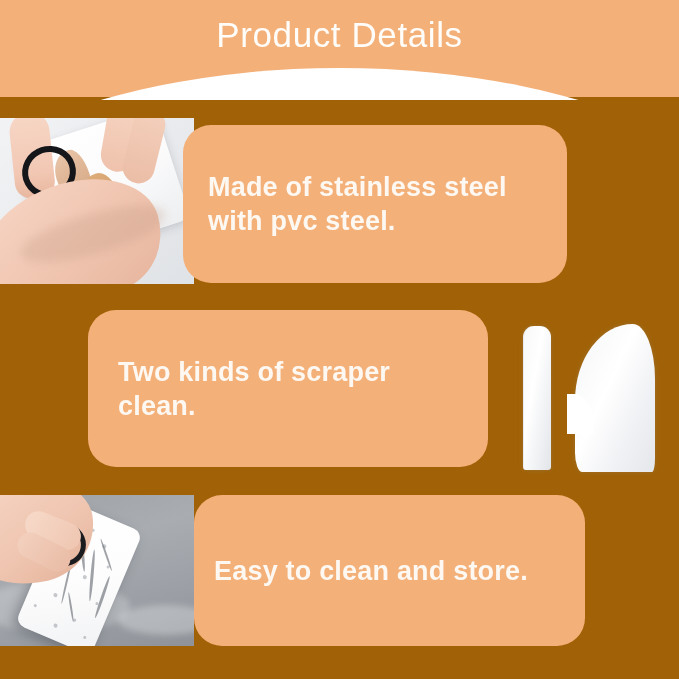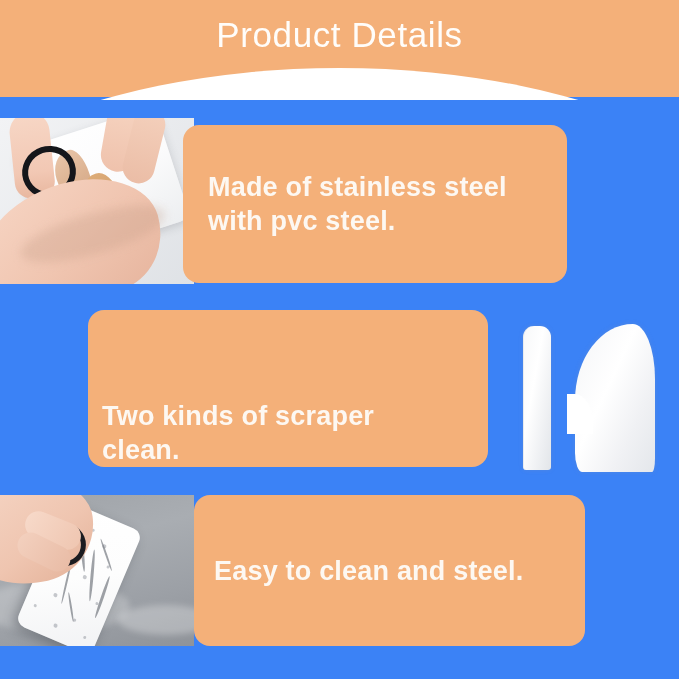--- a/index.html
+++ b/index.html
@@ -13,21 +13,21 @@
     background: #ffffff;
     font-family: "Liberation Sans", "DejaVu Sans", sans-serif;
     overflow: hidden;
     position: relative;
   }
 
   #page {
     position: relative;
     width: 679px;
     height: 679px;
-    background: #3b82f6;
+    background: #a16207;
     overflow: hidden;
   }
 
   
   .header {
     position: absolute;
     left: 0;
     top: 0;
     width: 679px;
     height: 100px;
@@ -62,21 +62,21 @@
     font-weight: 400;
     letter-spacing: 0.6px;
     line-height: 44px;
     white-space: nowrap;
   }
 
   
   .callout {
     position: absolute;
     background: #F4B079;
-    border-radius: 16px;
+    border-radius: 28px;
     box-sizing: border-box;
     display: flex;
     align-items: center;
   }
   .callout-text {
     color: #FDF8F2;
     font-size: 27px;
     font-weight: 700;
     line-height: 34px;
     letter-spacing: 0.2px;
@@ -198,23 +198,22 @@
     padding-left: 25px;
     padding-right: 14px;
   }
 
   
   #row2-callout {
     left: 88px;
     top: 310px;
     width: 400px;
     height: 157px;
-    padding-left: 14px;
+    padding-left: 30px;
     padding-right: 14px;
-    align-items: flex-end;
   }
   #row2-heads {
     position: absolute;
     left: 505px;
     top: 310px;
     width: 165px;
     height: 160px;
   }
   
   #row2-heads .blade-straight {
@@ -413,17 +412,17 @@
       <div class="drop" style="left:10px;top:108px;width:3px;height:3px;"></div>
     </div>
     <div class="ring3"></div>
     <div class="hand3"></div>
     <div class="finger3a"></div>
     <div class="finger3b"></div>
   </div>
 
   <div class="callout" id="row3-callout">
     <div class="callout-text">
-      <span>Easy to clean and steel.</span>
+      <span>Easy to clean and store.</span>
     </div>
   </div>
 
 </div>
 
 </body></html>

